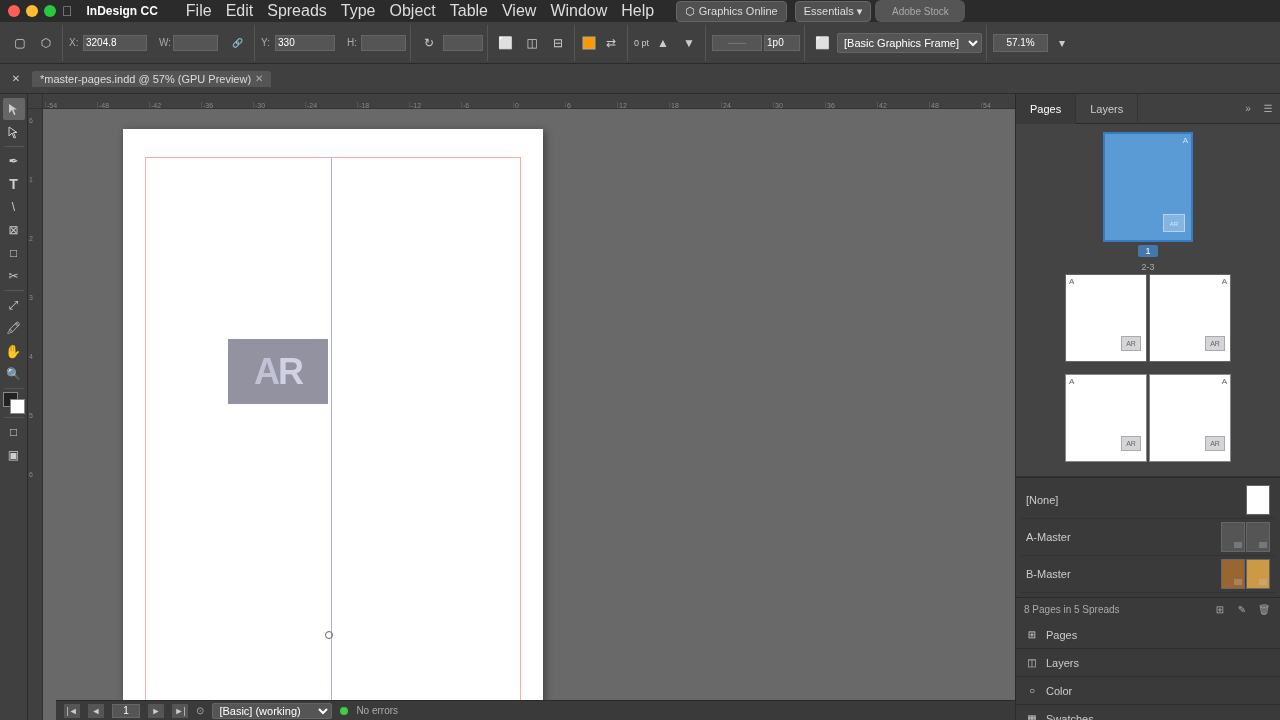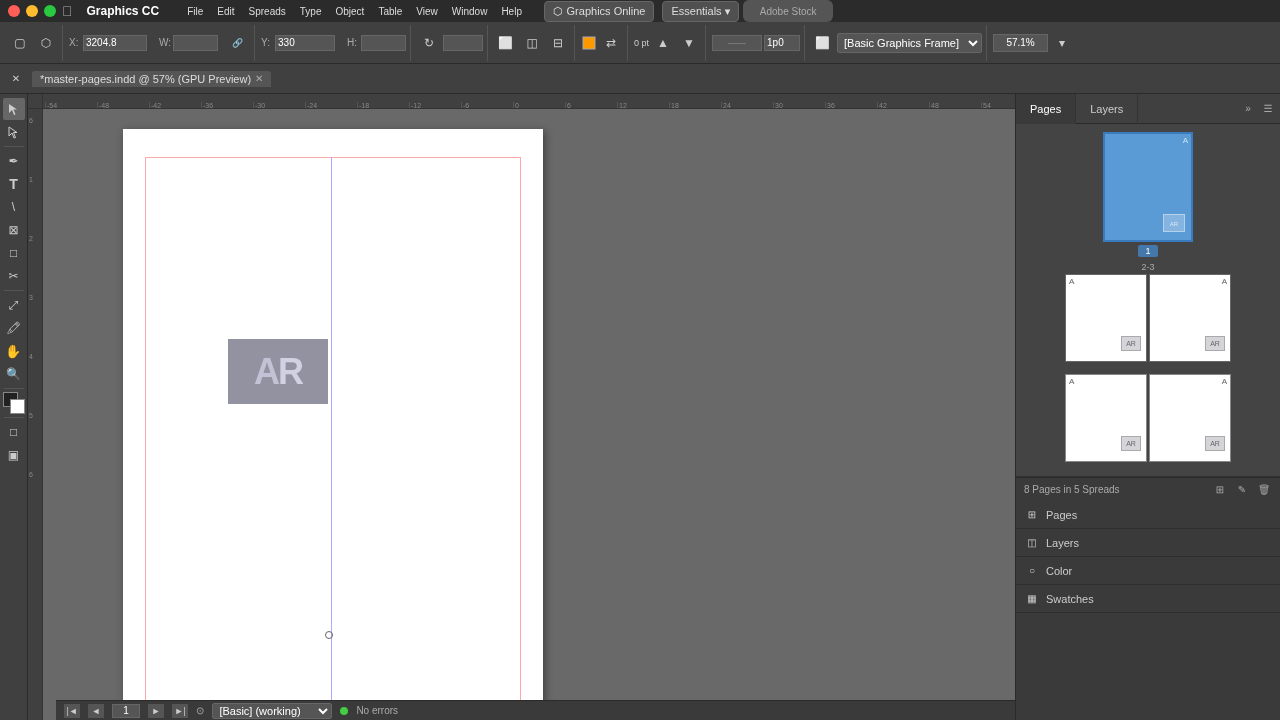--- a/index.html
+++ b/index.html
@@ -30,21 +30,21 @@
       color: #fff;
       margin-right: 16px;
     }
     .menu-bar {
       display: flex;
       align-items: center;
       gap: 2px;
     }
     .menu-item {
       padding: 1px 6px;
-      font-size: 10px;
+      font-size: 16px;
       color: #ddd;
       cursor: pointer;
       border-radius: 3px;
     }
 
     
     #toolbar {
       height: 42px;
       background: #404040;
       border-bottom: 1px solid #2a2a2a;
@@ -575,21 +575,21 @@
   </style>
 </head>
 <body>
 
 <div id="top-bar">
   <div class="top-bar-left">
     <span class="traffic-light tl-red"></span>
     <span class="traffic-light tl-yellow"></span>
     <span class="traffic-light tl-green"></span>
     <span class="apple-logo"></span>
-    <span class="app-name">Graphics CC</span>
+    <span class="app-name">InDesign CC</span>
     <div class="menu-bar">
       <span class="menu-item">File</span>
       <span class="menu-item">Edit</span>
       <span class="menu-item">Spreads</span>
       <span class="menu-item">Type</span>
       <span class="menu-item">Object</span>
       <span class="menu-item">Table</span>
       <span class="menu-item">View</span>
       <span class="menu-item">Window</span>
       <span class="menu-item">Help</span>
@@ -835,20 +835,42 @@
             </div>
             <div class="spread-thumb spread-thumb-right" style="border:1px solid #888;">
               <div style="position:absolute; top:2px; right:3px; font-size:8px; color:#888;">A</div>
               <div class="spread-ar" style="position:absolute; bottom:10px; right:5px;">AR</div>
             </div>
           </div>
         </div>
       </div>
     </div>
 
+    <div id="masters-section">
+      <div class="master-row">
+        <div class="master-name">[None]</div>
+        <div class="master-thumb">
+          <div class="master-none-box"></div>
+        </div>
+      </div>
+      <div class="master-row">
+        <div class="master-name">A-Master</div>
+        <div class="master-thumb">
+          <div class="master-page-thumb"></div>
+          <div class="master-page-thumb"></div>
+        </div>
+      </div>
+      <div class="master-row">
+        <div class="master-name">B-Master</div>
+        <div class="master-thumb">
+          <div class="master-page-thumb" style="background:#996633;"></div>
+          <div class="master-page-thumb" style="background:#cc9944;"></div>
+        </div>
+      </div>
+    </div>
 
     <div id="panels-footer">
       <span>8 Pages in 5 Spreads</span>
       <div style="margin-left:auto; display:flex; gap:6px;">
         <div class="footer-icon">⊞</div>
         <div class="footer-icon">✎</div>
         <div class="footer-icon">🗑</div>
       </div>
     </div>
 

